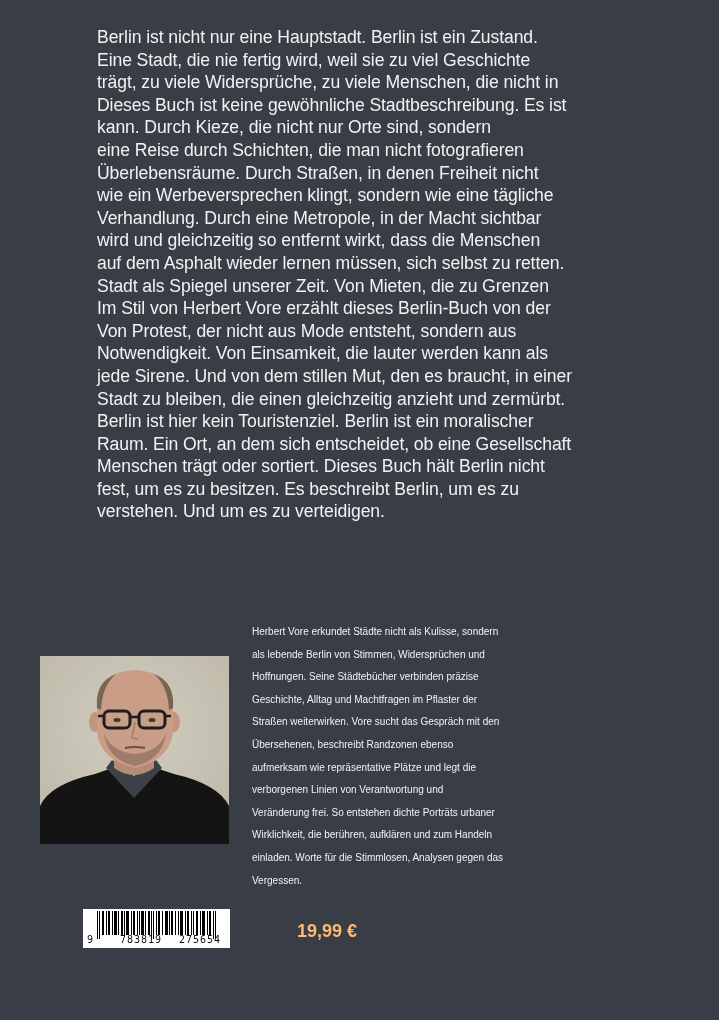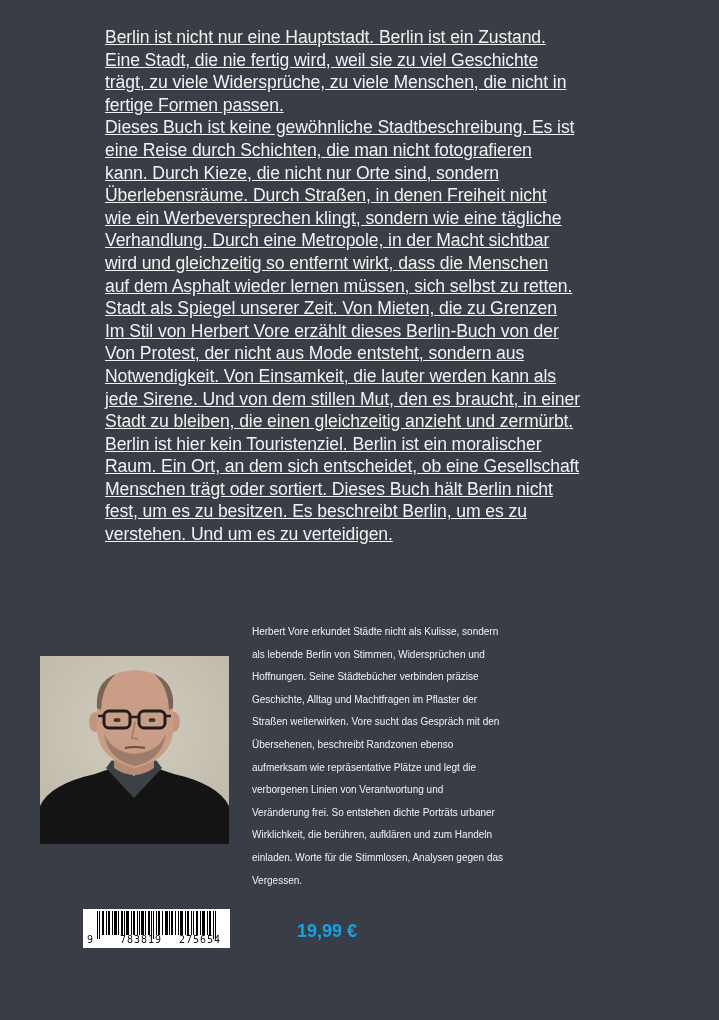--- a/index.html
+++ b/index.html
@@ -4,22 +4,22 @@
 <style>
   html, body { margin: 0; padding: 0; }
   body {
     width: 719px; height: 1020px; overflow: hidden;
     background: #393d45;
     font-family: "Liberation Sans", "DejaVu Sans", sans-serif;
     color: #f2f2f2;
     position: relative;
   }
   .blurb {
-    position: absolute; left: 105px; top: 26px; width: 560px;
-    font-size: 17.6px; line-height: 22.6px; letter-spacing: -0.1px; text-decoration: underline;
+    position: absolute; left: 97px; top: 26px; width: 560px;
+    font-size: 17.6px; line-height: 22.6px; letter-spacing: -0.1px;
   }
   .blurb .line { display: block; white-space: nowrap; }
   .photo {
     position: absolute; left: 40px; top: 656px; width: 189px; height: 188px;
     background: #c7c2b3; overflow: hidden;
   }
   .bio {
     position: absolute; left: 252px; top: 621px; width: 458px;
     font-size: 10px; line-height: 22.6px; text-align: left;
   }
@@ -31,34 +31,33 @@
   .barcode svg { position: absolute; left: 0; top: 0; }
   .barcode .digits {
     position: absolute; left: 0; bottom: 1px; width: 147px; height: 13px;
     font-family: "DejaVu Sans Mono", monospace; font-size: 10px; color: #111;
   }
   .barcode .d1 { position: absolute; left: 4px; top: 0; }
   .barcode .d2 { position: absolute; left: 37px; top: 0; letter-spacing: 1px; }
   .barcode .d3 { position: absolute; left: 96px; top: 0; letter-spacing: 1px; }
   .price {
     position: absolute; left: 297px; top: 921px;
-    font-size: 18px; font-weight: bold; color: #0ea5e9;
+    font-size: 18px; font-weight: bold; color: #fdba74;
   }
 </style>
 </head>
 <body>
 
 <div class="blurb">
   <span class="line">Berlin ist nicht nur eine Hauptstadt. Berlin ist ein Zustand.</span>
   <span class="line">Eine Stadt, die nie fertig wird, weil sie zu viel Geschichte</span>
   <span class="line">trägt, zu viele Widersprüche, zu viele Menschen, die nicht in</span>
-  <span class="line">fertige Formen passen.</span>
   <span class="line">Dieses Buch ist keine gewöhnliche Stadtbeschreibung. Es ist</span>
+  <span class="line">kann. Durch Kieze, die nicht nur Orte sind, sondern</span>
   <span class="line">eine Reise durch Schichten, die man nicht fotografieren</span>
-  <span class="line">kann. Durch Kieze, die nicht nur Orte sind, sondern</span>
   <span class="line">Überlebensräume. Durch Straßen, in denen Freiheit nicht</span>
   <span class="line">wie ein Werbeversprechen klingt, sondern wie eine tägliche</span>
   <span class="line">Verhandlung. Durch eine Metropole, in der Macht sichtbar</span>
   <span class="line">wird und gleichzeitig so entfernt wirkt, dass die Menschen</span>
   <span class="line">auf dem Asphalt wieder lernen müssen, sich selbst zu retten.</span>
   <span class="line">Stadt als Spiegel unserer Zeit. Von Mieten, die zu Grenzen</span>
   <span class="line">Im Stil von Herbert Vore erzählt dieses Berlin-Buch von der</span>
   <span class="line">Von Protest, der nicht aus Mode entsteht, sondern aus</span>
   <span class="line">Notwendigkeit. Von Einsamkeit, die lauter werden kann als</span>
   <span class="line">jede Sirene. Und von dem stillen Mut, den es braucht, in einer</span>

